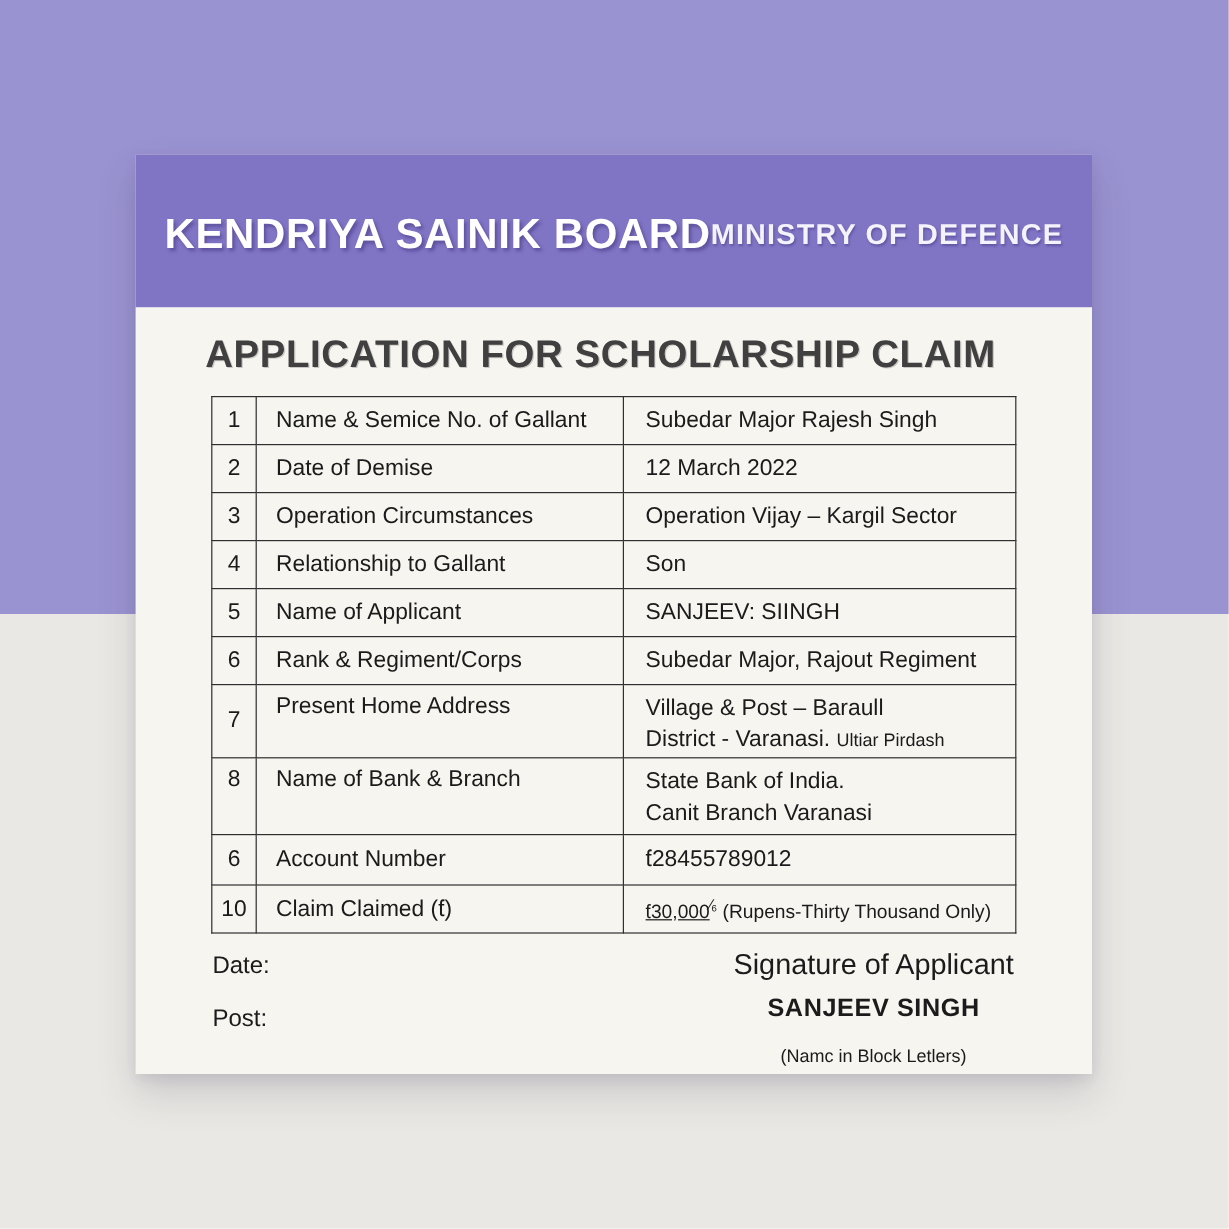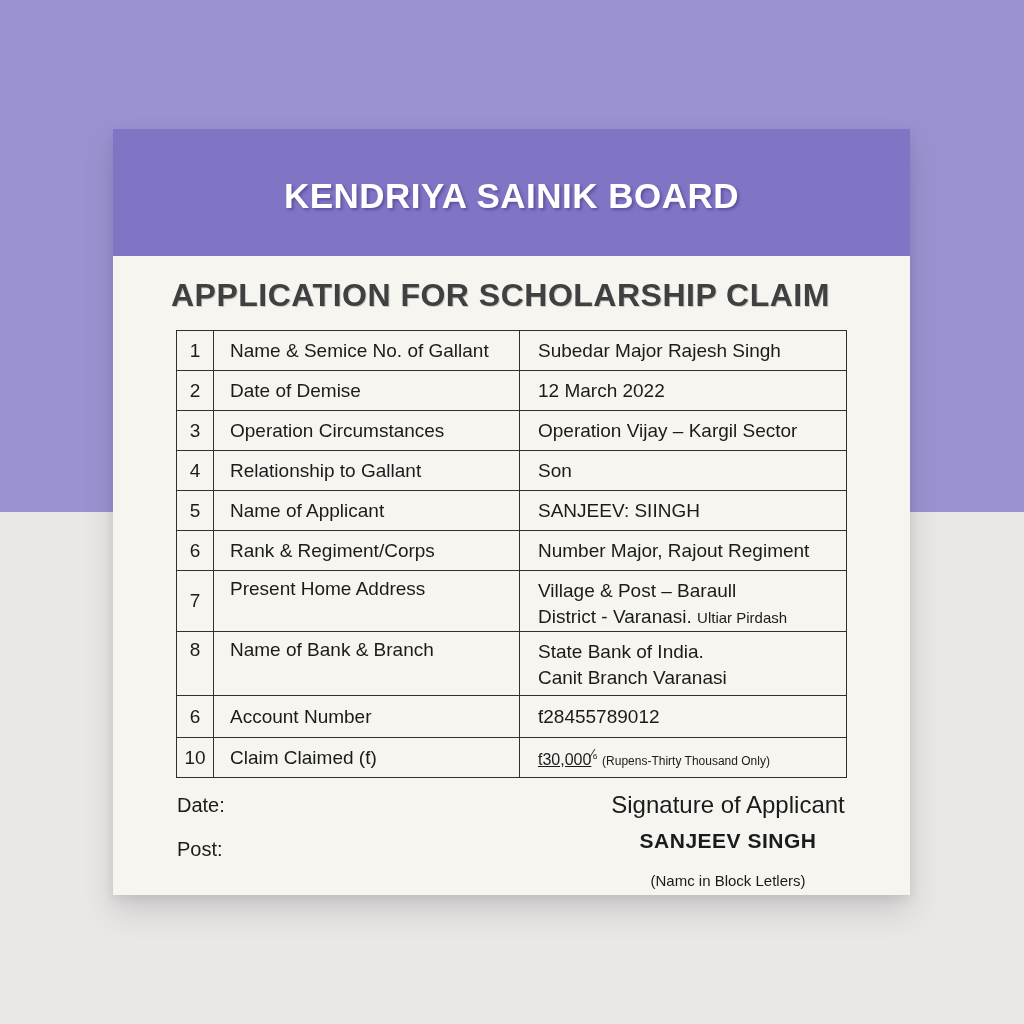--- a/index.html
+++ b/index.html
@@ -66,21 +66,21 @@
   .claim-table tr.h64 { height: 64px; }
 
   .c-num   { text-align: center; }
   .c-label { padding-left: 16px; }
   .c-value { padding-left: 18px; line-height: 26px; }
   td.vtop  { vertical-align: top; padding-top: 7px; }
 
   .small-inline { font-size: 15px; }
   .amount { font-size: 16px; text-decoration: underline; }
   .sup { font-size: 13px; vertical-align: super; letter-spacing: -1px; }
-  .note { font-size: 12px; }
+  .note { font-size: 16px; }
 
   .footer-date, .footer-place {
     position: absolute; left: 64px;
     font-size: 20px; color: #1b1b1b;
   }
   .footer-date  { top: 665px; }
   .footer-place { top: 709px; }
 
   .signature-block {
     position: absolute; left: 450px; top: 665px;
@@ -91,20 +91,21 @@
   .signature-note  { font-size: 15px; line-height: 20px; margin-top: 18px; }
 </style>
 </head>
 <body>
 
 <div class="canvas">
   <div class="card">
 
     <div class="card-header">
       <div class="org-name">KENDRIYA SAINIK BOARD</div>
+      <div class="ministry-name">MINISTRY OF DEFENCE</div>
     </div>
 
     <div class="doc-title">APPLICATION FOR SCHOLARSHIP CLAIM</div>
 
     <table class="claim-table">
       <colgroup>
           <col class="col-num">
           <col class="col-label">
           <col class="col-value">
         </colgroup>
@@ -130,21 +131,21 @@
           <td class="c-value">Son</td>
         </tr>
         <tr class="h40">
           <td class="c-num">5</td>
           <td class="c-label">Name of Applicant</td>
           <td class="c-value">SANJEEV: SIINGH</td>
         </tr>
         <tr class="h40">
           <td class="c-num">6</td>
           <td class="c-label">Rank &amp; Regiment/Corps</td>
-          <td class="c-value">Number Major, Rajout Regiment</td>
+          <td class="c-value">Subedar Major, Rajout Regiment</td>
         </tr>
         <tr class="h60">
           <td class="c-num">7</td>
           <td class="c-label vtop">Present Home Address</td>
           <td class="c-value vtop">
             <div>Village &amp; Post – Baraull</div>
             <div><span>District - Varanasi.</span> <span class="small-inline">Ultiar Pirdash</span></div>
           </td>
         </tr>
         <tr class="h64">

